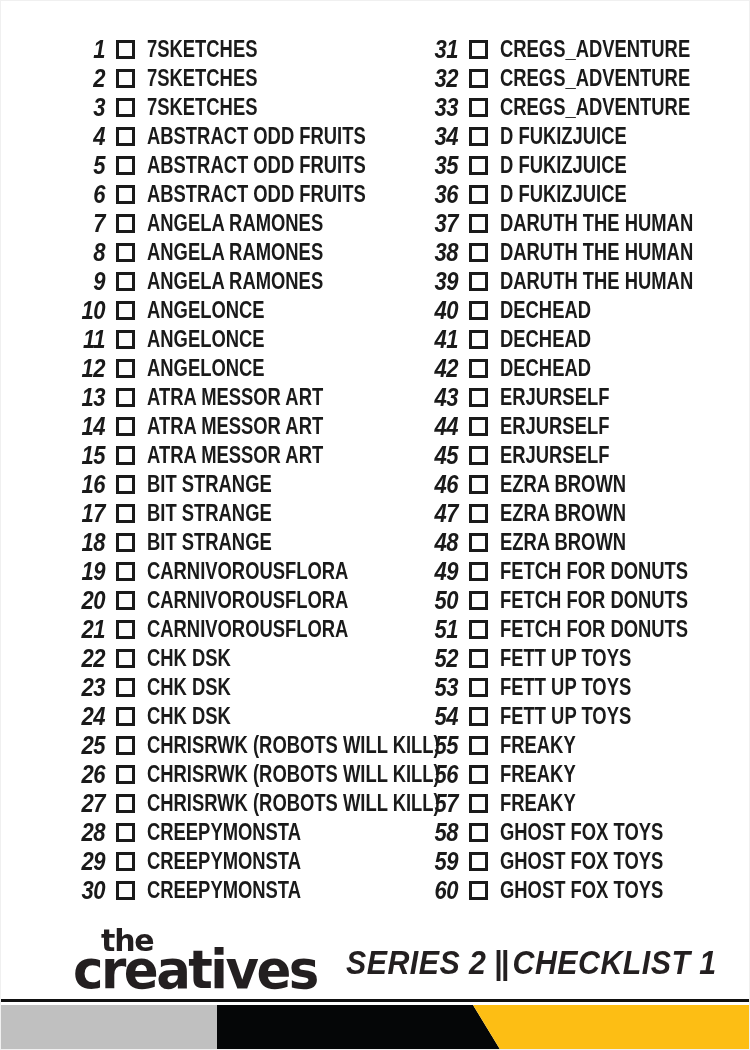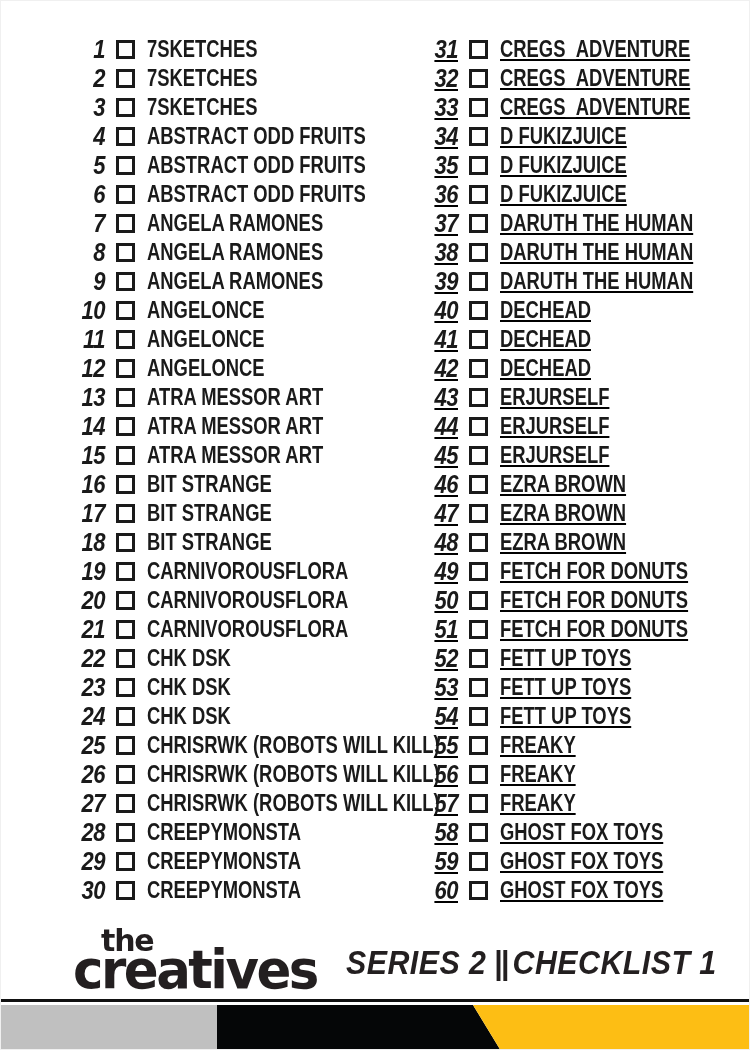--- a/index.html
+++ b/index.html
@@ -31,21 +31,21 @@
     left: 0;
     top: 34px;
     width: 750px;
     height: 885px;
     display: flex;
   }
   .column {
     position: relative;
   }
   #col-left  { width: 350px; margin-left: 62px; }
-  #col-right { width: 300px; margin-left: 3px; text-decoration: underline; }
+  #col-right { width: 300px; margin-left: 3px; }
 
   .row {
     display: flex;
     align-items: center;
     height: 29px;
     white-space: nowrap;
   }
 
   .num {
     width: 42px;

